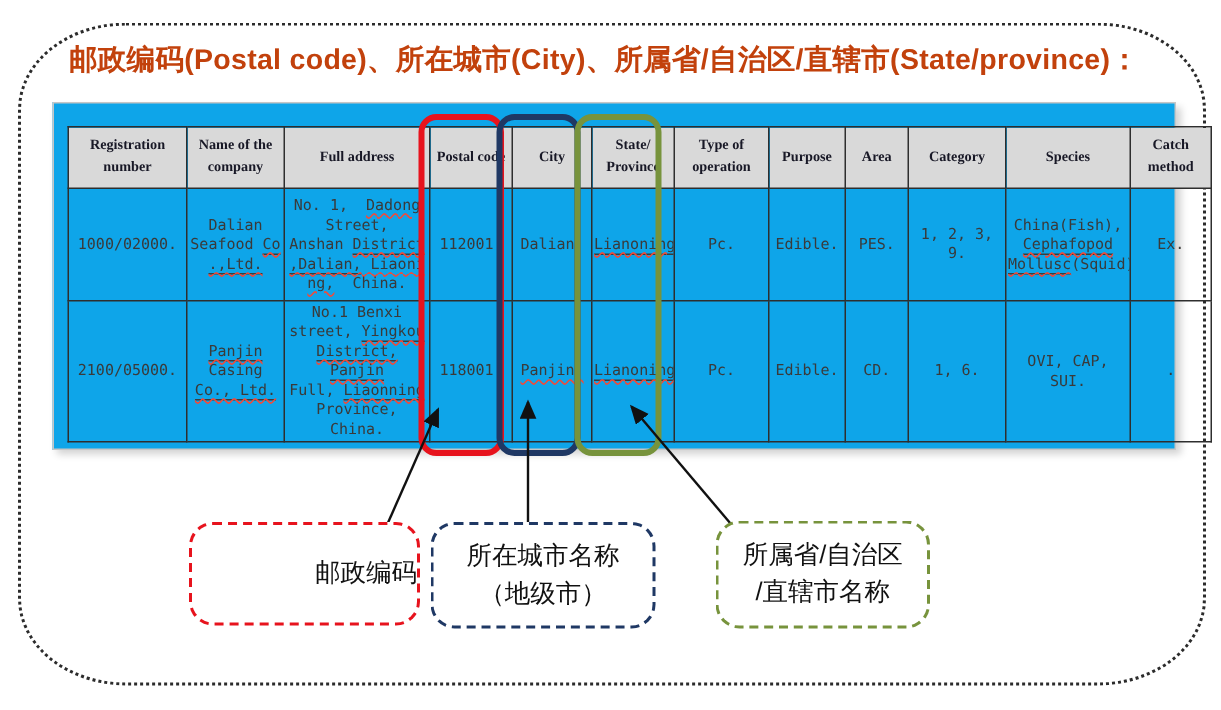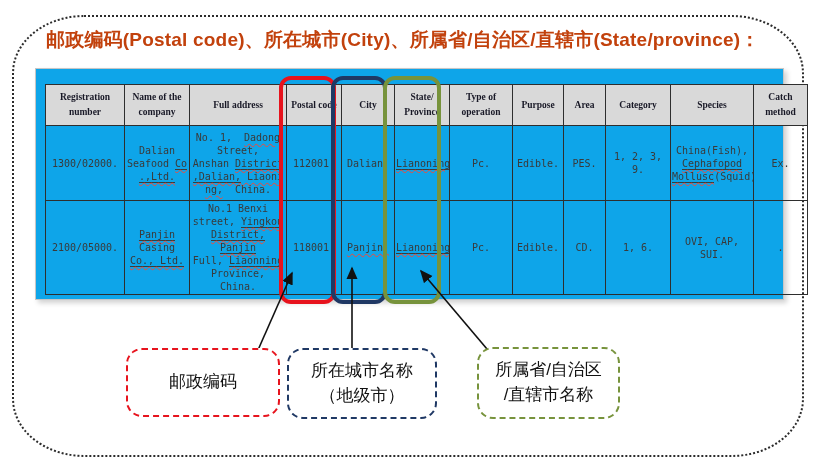--- a/index.html
+++ b/index.html
@@ -80,21 +80,21 @@
           <th class="c6">Type of<br>operation</th>
           <th class="c7">Purpose</th>
           <th class="c8">Area</th>
           <th class="c9">Category</th>
           <th class="c10">Species</th>
           <th class="c11">Catch<br>method</th>
         </tr>
     </thead>
     <tbody>
         <tr>
-          <td class="c0"><span>1300/02000.</span></td>
+          <td class="c0"><span>1000/02000.</span></td>
           <td class="c1"><span>Dalian</span><br><span>Seafood </span><span class="ul wv">Co</span><br><span class="ul wv">.,Ltd.</span></td>
           <td class="c2"><span>No. 1,  </span><span class="wv">Dadong</span><br><span>Street,</span><br><span>Anshan </span><span class="ul wv">District</span><br><span class="ul wv">,Dalian,</span><span class="wv"> Liaoni</span><br><span class="wv">ng,</span><span>  China.</span></td>
           <td class="c3"><span>112001.</span></td>
           <td class="c4"><span>Dalian.</span></td>
           <td class="c5"><span class="ul wv">Lianoning</span></td>
           <td class="c6"><span>Pc.</span></td>
           <td class="c7"><span>Edible.</span></td>
           <td class="c8"><span>PES.</span></td>
           <td class="c9"><span>1, 2, 3, 9.</span></td>
           <td class="c10"><span>China(Fish),</span><br><span class="ul wv">Cephafopod</span><br><span class="ul wv">Mollusc</span><span>(Squid).</span></td>
@@ -126,21 +126,21 @@
   <defs>
     <marker id="ah" markerWidth="9" markerHeight="8" refX="7" refY="3.5" orient="auto">
       <path d="M0,0 L8,3.5 L0,7 z" fill="#111"></path>
     </marker>
   </defs>
   <line x1="258" y1="350" x2="292" y2="273" stroke="#111" stroke-width="1.6" marker-end="url(#ah)"></line>
   <line x1="352" y1="349" x2="352" y2="268" stroke="#111" stroke-width="1.6" marker-end="url(#ah)"></line>
   <line x1="487" y1="349" x2="421" y2="271" stroke="#111" stroke-width="1.6" marker-end="url(#ah)"></line>
 </svg>
 
-<div class="callout red" style="border-color: rgb(231, 19, 29);">
+<div class="callout red" style="border-color: rgb(231, 19, 29); align-items: flex-end;">
   <span>邮政编码</span>
 </div>
 <div class="callout navy" style="border-color: rgb(31, 56, 100);">
   <span>所在城市名称</span>
   <span>（地级市）</span>
 </div>
 <div class="callout green" style="border-color: rgb(119, 147, 60); text-align: center;">
   <span>所属省/自治区</span>
   <span>/直辖市名称</span>
 </div>

